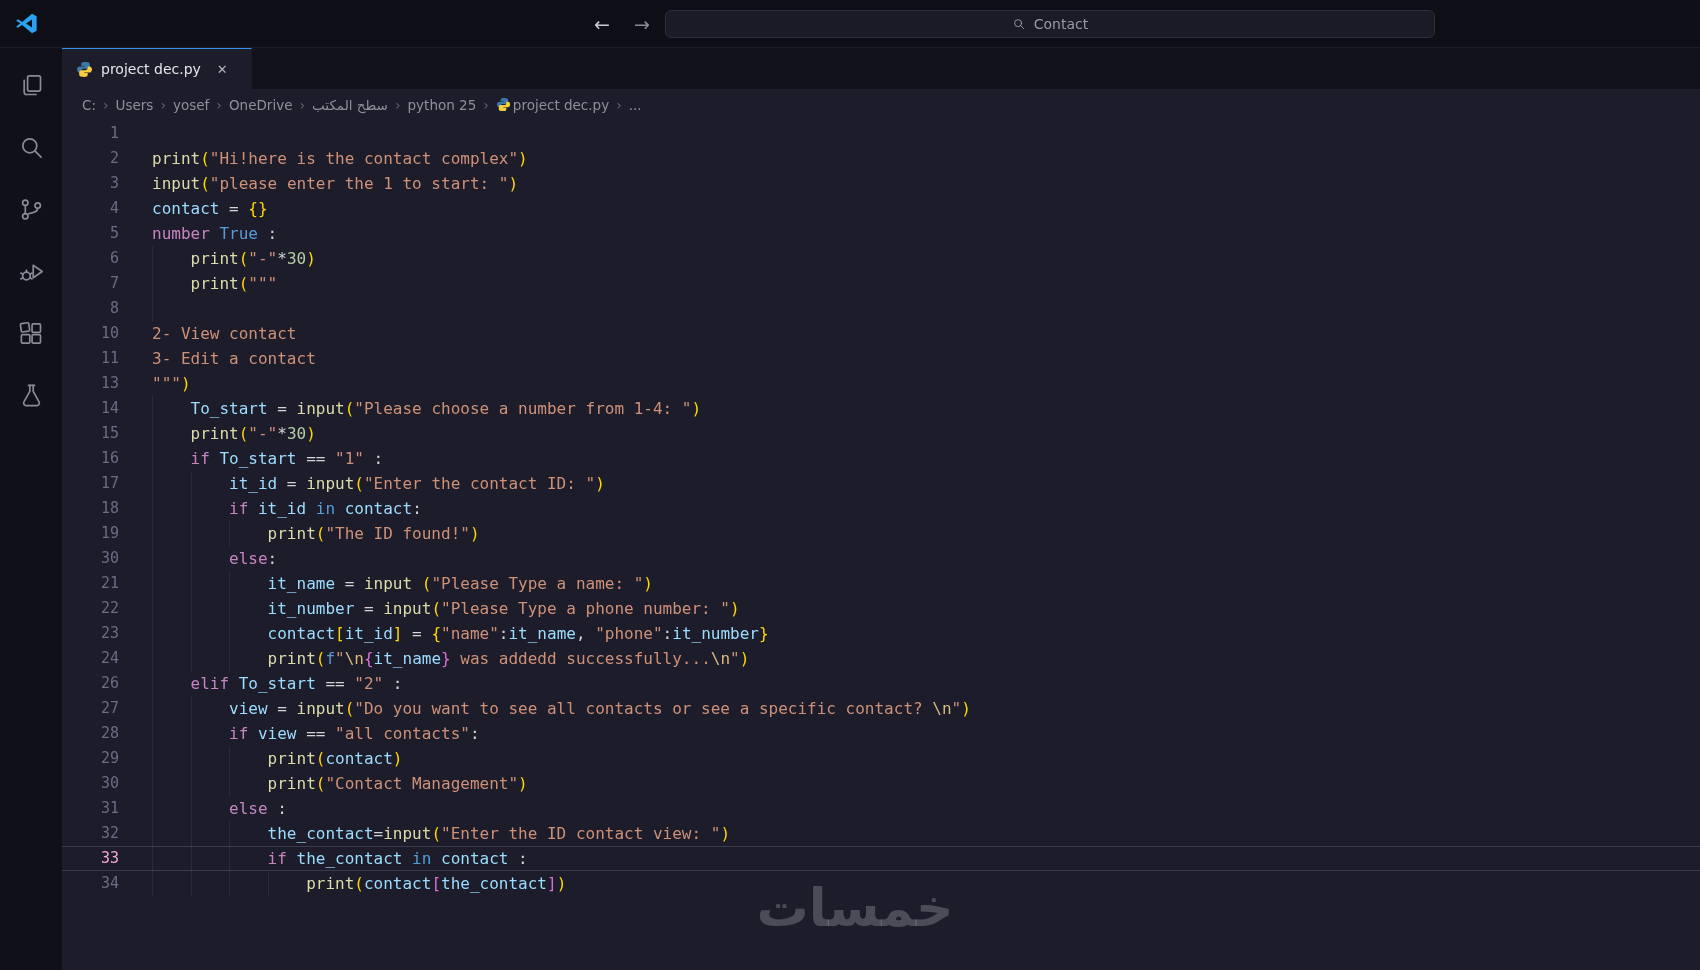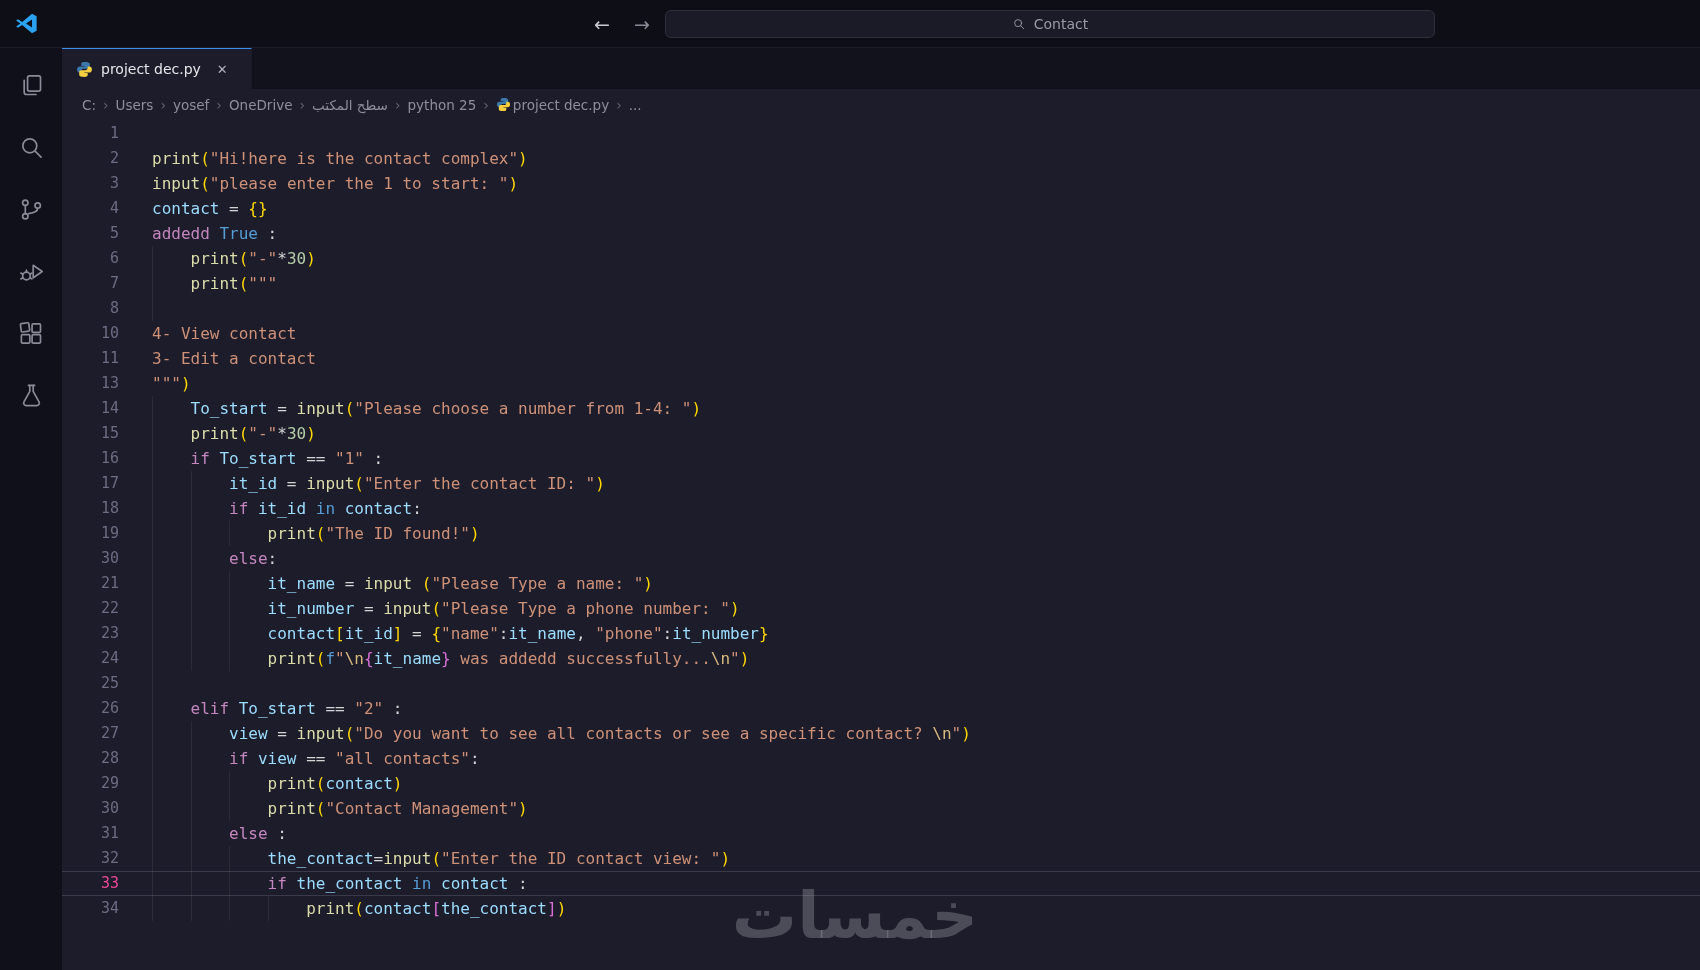--- a/index.html
+++ b/index.html
@@ -65,25 +65,25 @@
     position:relative; height:25px; line-height:25px; white-space:pre;
     font-family:"DejaVu Sans Mono","Liberation Mono",monospace; font-size:16px;
   }
   .num {
     display:inline-block; width:57px; text-align:right;
     color:#6c6c84; font-size:15px; vertical-align:top;
   }
   .code { display:inline-block; margin-left:33px; color:#d4d4d4; }
   .guide { position:absolute; top:0; bottom:0; width:1px; background:rgba(255,255,255,0.065); }
   .line.current { box-shadow: inset 0 1px 0 rgba(200,200,220,0.18), inset 0 -1px 0 rgba(200,200,220,0.18); }
-  .line.current .num { color:#ec4899; }
+  .line.current .num { color:#f9a8d4; }
   
   .watermark {
     position:absolute; left:730px; top:878px; width:250px; text-align:center;
-    font-size:65px; font-weight:bold; direction:rtl;
+    font-size:52px; font-weight:bold; direction:rtl;
     color:rgba(175,175,185,0.33); z-index:6; pointer-events:none;
     font-family:"DejaVu Sans",sans-serif; letter-spacing:1px;
   }
 </style>
 </head>
 <body>
 
 <div class="titlebar">
   <svg class="vscode-logo" viewBox="0 0 100 100">
     <path fill="#2aa2f2" d="M74 8 L94 18 L94 82 L74 92 L31 56 L13 69 L5 63 L23 50 L5 37 L13 31 L31 44 Z M74 33 L48 50 L74 67 Z"></path>
@@ -177,39 +177,38 @@
     <span class="crumb-sep">›</span>
     <span class="crumb">...</span>
   </div>
 
 <div class="editor">
   <div>
       <div class="line"><span class="num">1</span><span class="code"></span></div>
       <div class="line"><span class="num">2</span><span class="code"><span style="color: rgb(220, 220, 170);">print</span><span style="color: rgb(255, 215, 0);">(</span><span style="color: rgb(206, 145, 120);">"Hi!here is the contact complex"</span><span style="color: rgb(255, 215, 0);">)</span></span></div>
       <div class="line"><span class="num">3</span><span class="code"><span style="color: rgb(220, 220, 170);">input</span><span style="color: rgb(255, 215, 0);">(</span><span style="color: rgb(206, 145, 120);">"please enter the 1 to start: "</span><span style="color: rgb(255, 215, 0);">)</span></span></div>
       <div class="line"><span class="num">4</span><span class="code"><span style="color: rgb(156, 220, 254);">contact</span><span style="color: rgb(212, 212, 212);"> = </span><span style="color: rgb(255, 215, 0);">{}</span></span></div>
-      <div class="line"><span class="num">5</span><span class="code"><span style="color: rgb(197, 134, 192);">addedd</span><span style="color: rgb(212, 212, 212);"> </span><span style="color: rgb(86, 156, 214);">True</span><span style="color: rgb(212, 212, 212);"> :</span></span></div>
+      <div class="line"><span class="num">5</span><span class="code"><span style="color: rgb(197, 134, 192);">number</span><span style="color: rgb(212, 212, 212);"> </span><span style="color: rgb(86, 156, 214);">True</span><span style="color: rgb(212, 212, 212);"> :</span></span></div>
       <div class="line"><span class="num">6</span><i class="guide" style="left: 90px;"></i><span class="code"><span style="color: rgb(212, 212, 212);">    </span><span style="color: rgb(220, 220, 170);">print</span><span style="color: rgb(255, 215, 0);">(</span><span style="color: rgb(206, 145, 120);">"-"</span><span style="color: rgb(212, 212, 212);">*</span><span style="color: rgb(181, 206, 168);">30</span><span style="color: rgb(255, 215, 0);">)</span></span></div>
       <div class="line"><span class="num">7</span><i class="guide" style="left: 90px;"></i><span class="code"><span style="color: rgb(212, 212, 212);">    </span><span style="color: rgb(220, 220, 170);">print</span><span style="color: rgb(255, 215, 0);">(</span><span style="color: rgb(206, 145, 120);">"""</span></span></div>
       <div class="line"><span class="num">8</span><i class="guide" style="left: 90px;"></i><span class="code"></span></div>
-      <div class="line"><span class="num">10</span><span class="code"><span style="color: rgb(206, 145, 120);">4- View contact</span></span></div>
+      <div class="line"><span class="num">10</span><span class="code"><span style="color: rgb(206, 145, 120);">2- View contact</span></span></div>
       <div class="line"><span class="num">11</span><span class="code"><span style="color: rgb(206, 145, 120);">3- Edit a contact</span></span></div>
       <div class="line"><span class="num">13</span><span class="code"><span style="color: rgb(206, 145, 120);">"""</span><span style="color: rgb(255, 215, 0);">)</span></span></div>
       <div class="line"><span class="num">14</span><i class="guide" style="left: 90px;"></i><span class="code"><span style="color: rgb(212, 212, 212);">    </span><span style="color: rgb(156, 220, 254);">To_start</span><span style="color: rgb(212, 212, 212);"> = </span><span style="color: rgb(220, 220, 170);">input</span><span style="color: rgb(255, 215, 0);">(</span><span style="color: rgb(206, 145, 120);">"Please choose a number from 1-4: "</span><span style="color: rgb(255, 215, 0);">)</span></span></div>
       <div class="line"><span class="num">15</span><i class="guide" style="left: 90px;"></i><span class="code"><span style="color: rgb(212, 212, 212);">    </span><span style="color: rgb(220, 220, 170);">print</span><span style="color: rgb(255, 215, 0);">(</span><span style="color: rgb(206, 145, 120);">"-"</span><span style="color: rgb(212, 212, 212);">*</span><span style="color: rgb(181, 206, 168);">30</span><span style="color: rgb(255, 215, 0);">)</span></span></div>
       <div class="line"><span class="num">16</span><i class="guide" style="left: 90px;"></i><span class="code"><span style="color: rgb(212, 212, 212);">    </span><span style="color: rgb(197, 134, 192);">if</span><span style="color: rgb(212, 212, 212);"> </span><span style="color: rgb(156, 220, 254);">To_start</span><span style="color: rgb(212, 212, 212);"> == </span><span style="color: rgb(206, 145, 120);">"1"</span><span style="color: rgb(212, 212, 212);"> :</span></span></div>
       <div class="line"><span class="num">17</span><i class="guide" style="left: 90px;"></i><i class="guide" style="left: 128.5px;"></i><span class="code"><span style="color: rgb(212, 212, 212);">        </span><span style="color: rgb(156, 220, 254);">it_id</span><span style="color: rgb(212, 212, 212);"> = </span><span style="color: rgb(220, 220, 170);">input</span><span style="color: rgb(255, 215, 0);">(</span><span style="color: rgb(206, 145, 120);">"Enter the contact ID: "</span><span style="color: rgb(255, 215, 0);">)</span></span></div>
       <div class="line"><span class="num">18</span><i class="guide" style="left: 90px;"></i><i class="guide" style="left: 128.5px;"></i><span class="code"><span style="color: rgb(212, 212, 212);">        </span><span style="color: rgb(197, 134, 192);">if</span><span style="color: rgb(212, 212, 212);"> </span><span style="color: rgb(156, 220, 254);">it_id</span><span style="color: rgb(212, 212, 212);"> </span><span style="color: rgb(86, 156, 214);">in</span><span style="color: rgb(212, 212, 212);"> </span><span style="color: rgb(156, 220, 254);">contact</span><span style="color: rgb(212, 212, 212);">:</span></span></div>
       <div class="line"><span class="num">19</span><i class="guide" style="left: 90px;"></i><i class="guide" style="left: 128.5px;"></i><i class="guide" style="left: 167px;"></i><span class="code"><span style="color: rgb(212, 212, 212);">            </span><span style="color: rgb(220, 220, 170);">print</span><span style="color: rgb(255, 215, 0);">(</span><span style="color: rgb(206, 145, 120);">"The ID found!"</span><span style="color: rgb(255, 215, 0);">)</span></span></div>
       <div class="line"><span class="num">30</span><i class="guide" style="left: 90px;"></i><i class="guide" style="left: 128.5px;"></i><span class="code"><span style="color: rgb(212, 212, 212);">        </span><span style="color: rgb(197, 134, 192);">else</span><span style="color: rgb(212, 212, 212);">:</span></span></div>
       <div class="line"><span class="num">21</span><i class="guide" style="left: 90px;"></i><i class="guide" style="left: 128.5px;"></i><i class="guide" style="left: 167px;"></i><span class="code"><span style="color: rgb(212, 212, 212);">            </span><span style="color: rgb(156, 220, 254);">it_name</span><span style="color: rgb(212, 212, 212);"> = </span><span style="color: rgb(220, 220, 170);">input</span><span style="color: rgb(212, 212, 212);"> </span><span style="color: rgb(255, 215, 0);">(</span><span style="color: rgb(206, 145, 120);">"Please Type a name: "</span><span style="color: rgb(255, 215, 0);">)</span></span></div>
       <div class="line"><span class="num">22</span><i class="guide" style="left: 90px;"></i><i class="guide" style="left: 128.5px;"></i><i class="guide" style="left: 167px;"></i><span class="code"><span style="color: rgb(212, 212, 212);">            </span><span style="color: rgb(156, 220, 254);">it_number</span><span style="color: rgb(212, 212, 212);"> = </span><span style="color: rgb(220, 220, 170);">input</span><span style="color: rgb(255, 215, 0);">(</span><span style="color: rgb(206, 145, 120);">"Please Type a phone number: "</span><span style="color: rgb(255, 215, 0);">)</span></span></div>
       <div class="line"><span class="num">23</span><i class="guide" style="left: 90px;"></i><i class="guide" style="left: 128.5px;"></i><i class="guide" style="left: 167px;"></i><span class="code"><span style="color: rgb(212, 212, 212);">            </span><span style="color: rgb(156, 220, 254);">contact</span><span style="color: rgb(255, 215, 0);">[</span><span style="color: rgb(156, 220, 254);">it_id</span><span style="color: rgb(255, 215, 0);">]</span><span style="color: rgb(212, 212, 212);"> = </span><span style="color: rgb(255, 215, 0);">{</span><span style="color: rgb(206, 145, 120);">"name"</span><span style="color: rgb(212, 212, 212);">:</span><span style="color: rgb(156, 220, 254);">it_name</span><span style="color: rgb(212, 212, 212);">, </span><span style="color: rgb(206, 145, 120);">"phone"</span><span style="color: rgb(212, 212, 212);">:</span><span style="color: rgb(156, 220, 254);">it_number</span><span style="color: rgb(255, 215, 0);">}</span></span></div>
       <div class="line"><span class="num">24</span><i class="guide" style="left: 90px;"></i><i class="guide" style="left: 128.5px;"></i><i class="guide" style="left: 167px;"></i><span class="code"><span style="color: rgb(212, 212, 212);">            </span><span style="color: rgb(220, 220, 170);">print</span><span style="color: rgb(255, 215, 0);">(</span><span style="color: rgb(86, 156, 214);">f</span><span style="color: rgb(206, 145, 120);">"</span><span style="color: rgb(215, 186, 125);">\n</span><span style="color: rgb(218, 112, 214);">{</span><span style="color: rgb(156, 220, 254);">it_name</span><span style="color: rgb(218, 112, 214);">}</span><span style="color: rgb(206, 145, 120);"> was addedd successfully...</span><span style="color: rgb(215, 186, 125);">\n</span><span style="color: rgb(206, 145, 120);">"</span><span style="color: rgb(255, 215, 0);">)</span></span></div>
-      <div class="line"><span class="num">25</span><i class="guide" style="left: 90px;"></i><span class="code"></span></div>
       <div class="line"><span class="num">26</span><i class="guide" style="left: 90px;"></i><span class="code"><span style="color: rgb(212, 212, 212);">    </span><span style="color: rgb(197, 134, 192);">elif</span><span style="color: rgb(212, 212, 212);"> </span><span style="color: rgb(156, 220, 254);">To_start</span><span style="color: rgb(212, 212, 212);"> == </span><span style="color: rgb(206, 145, 120);">"2"</span><span style="color: rgb(212, 212, 212);"> :</span></span></div>
       <div class="line"><span class="num">27</span><i class="guide" style="left: 90px;"></i><i class="guide" style="left: 128.5px;"></i><span class="code"><span style="color: rgb(212, 212, 212);">        </span><span style="color: rgb(156, 220, 254);">view</span><span style="color: rgb(212, 212, 212);"> = </span><span style="color: rgb(220, 220, 170);">input</span><span style="color: rgb(255, 215, 0);">(</span><span style="color: rgb(206, 145, 120);">"Do you want to see all contacts or see a specific contact? </span><span style="color: rgb(215, 186, 125);">\n</span><span style="color: rgb(206, 145, 120);">"</span><span style="color: rgb(255, 215, 0);">)</span></span></div>
       <div class="line"><span class="num">28</span><i class="guide" style="left: 90px;"></i><i class="guide" style="left: 128.5px;"></i><span class="code"><span style="color: rgb(212, 212, 212);">        </span><span style="color: rgb(197, 134, 192);">if</span><span style="color: rgb(212, 212, 212);"> </span><span style="color: rgb(156, 220, 254);">view</span><span style="color: rgb(212, 212, 212);"> == </span><span style="color: rgb(206, 145, 120);">"all contacts"</span><span style="color: rgb(212, 212, 212);">:</span></span></div>
       <div class="line"><span class="num">29</span><i class="guide" style="left: 90px;"></i><i class="guide" style="left: 128.5px;"></i><i class="guide" style="left: 167px;"></i><span class="code"><span style="color: rgb(212, 212, 212);">            </span><span style="color: rgb(220, 220, 170);">print</span><span style="color: rgb(255, 215, 0);">(</span><span style="color: rgb(156, 220, 254);">contact</span><span style="color: rgb(255, 215, 0);">)</span></span></div>
       <div class="line"><span class="num">30</span><i class="guide" style="left: 90px;"></i><i class="guide" style="left: 128.5px;"></i><i class="guide" style="left: 167px;"></i><span class="code"><span style="color: rgb(212, 212, 212);">            </span><span style="color: rgb(220, 220, 170);">print</span><span style="color: rgb(255, 215, 0);">(</span><span style="color: rgb(206, 145, 120);">"Contact Management"</span><span style="color: rgb(255, 215, 0);">)</span></span></div>
       <div class="line"><span class="num">31</span><i class="guide" style="left: 90px;"></i><i class="guide" style="left: 128.5px;"></i><span class="code"><span style="color: rgb(212, 212, 212);">        </span><span style="color: rgb(197, 134, 192);">else</span><span style="color: rgb(212, 212, 212);"> :</span></span></div>
       <div class="line"><span class="num">32</span><i class="guide" style="left: 90px;"></i><i class="guide" style="left: 128.5px;"></i><i class="guide" style="left: 167px;"></i><span class="code"><span style="color: rgb(212, 212, 212);">            </span><span style="color: rgb(156, 220, 254);">the_contact</span><span style="color: rgb(212, 212, 212);">=</span><span style="color: rgb(220, 220, 170);">input</span><span style="color: rgb(255, 215, 0);">(</span><span style="color: rgb(206, 145, 120);">"Enter the ID contact view: "</span><span style="color: rgb(255, 215, 0);">)</span></span></div>
       <div class="line current"><span class="num">33</span><i class="guide" style="left: 90px;"></i><i class="guide" style="left: 128.5px;"></i><i class="guide" style="left: 167px;"></i><span class="code"><span style="color: rgb(212, 212, 212);">            </span><span style="color: rgb(197, 134, 192);">if</span><span style="color: rgb(212, 212, 212);"> </span><span style="color: rgb(156, 220, 254);">the_contact</span><span style="color: rgb(212, 212, 212);"> </span><span style="color: rgb(86, 156, 214);">in</span><span style="color: rgb(212, 212, 212);"> </span><span style="color: rgb(156, 220, 254);">contact</span><span style="color: rgb(212, 212, 212);"> :</span></span></div>
       <div class="line"><span class="num">34</span><i class="guide" style="left: 90px;"></i><i class="guide" style="left: 128.5px;"></i><i class="guide" style="left: 167px;"></i><i class="guide" style="left: 205.5px;"></i><span class="code"><span style="color: rgb(212, 212, 212);">                </span><span style="color: rgb(220, 220, 170);">print</span><span style="color: rgb(255, 215, 0);">(</span><span style="color: rgb(156, 220, 254);">contact</span><span style="color: rgb(218, 112, 214);">[</span><span style="color: rgb(156, 220, 254);">the_contact</span><span style="color: rgb(218, 112, 214);">]</span><span style="color: rgb(255, 215, 0);">)</span></span></div>
     </div>

